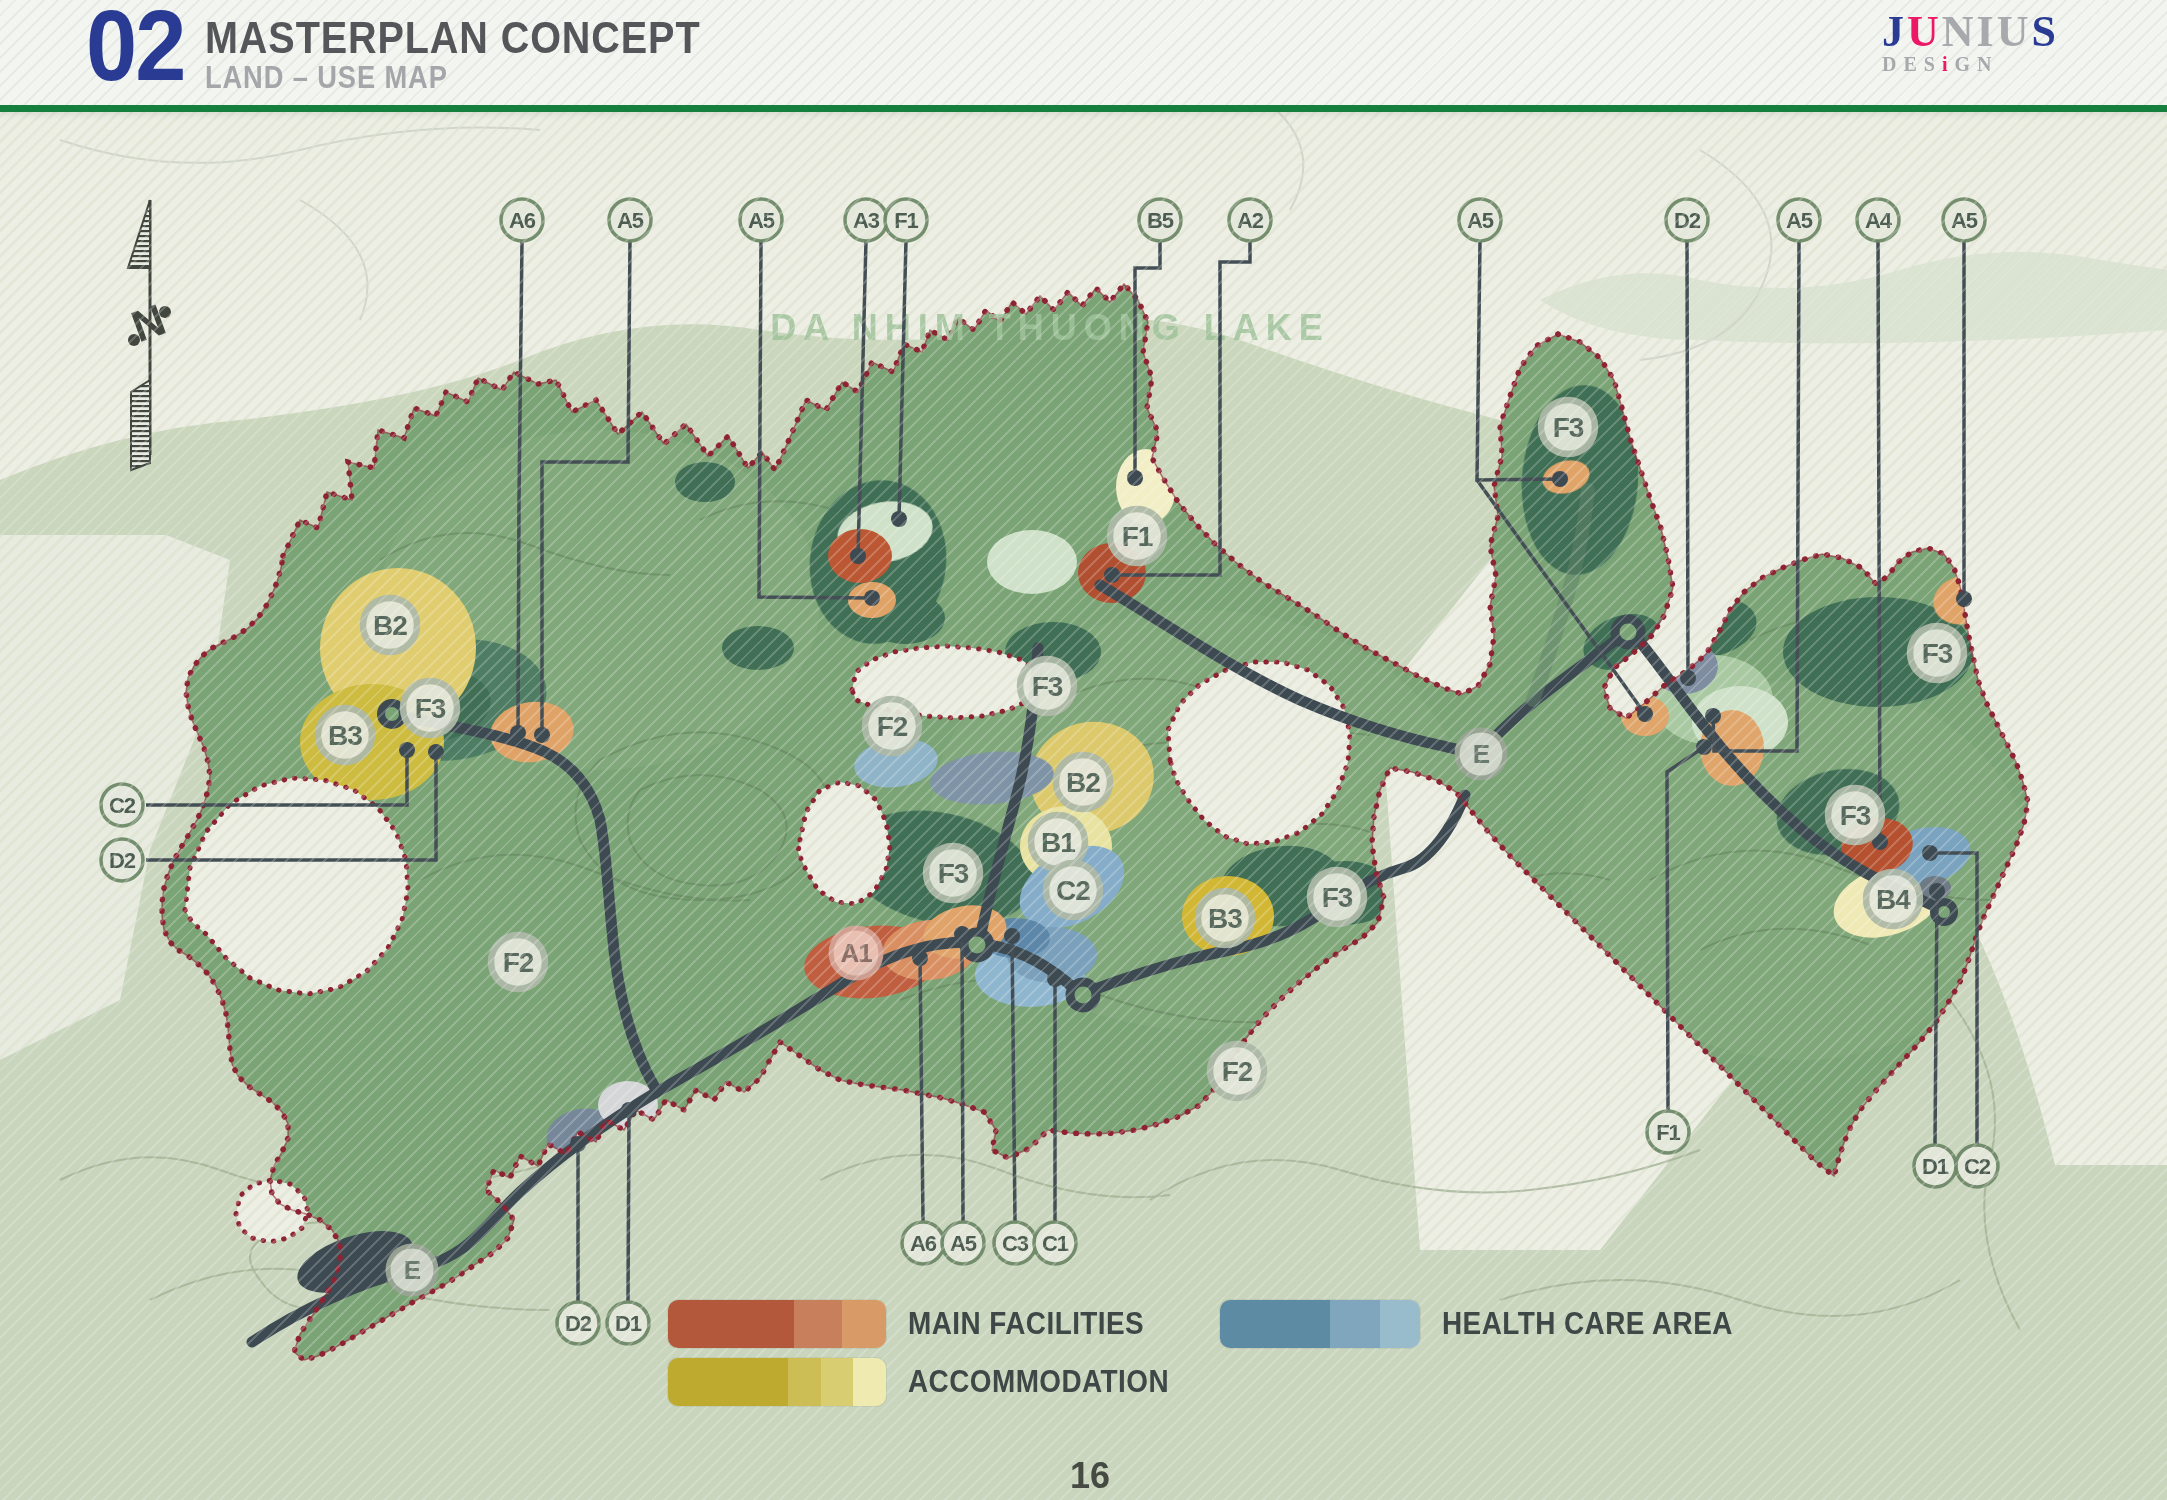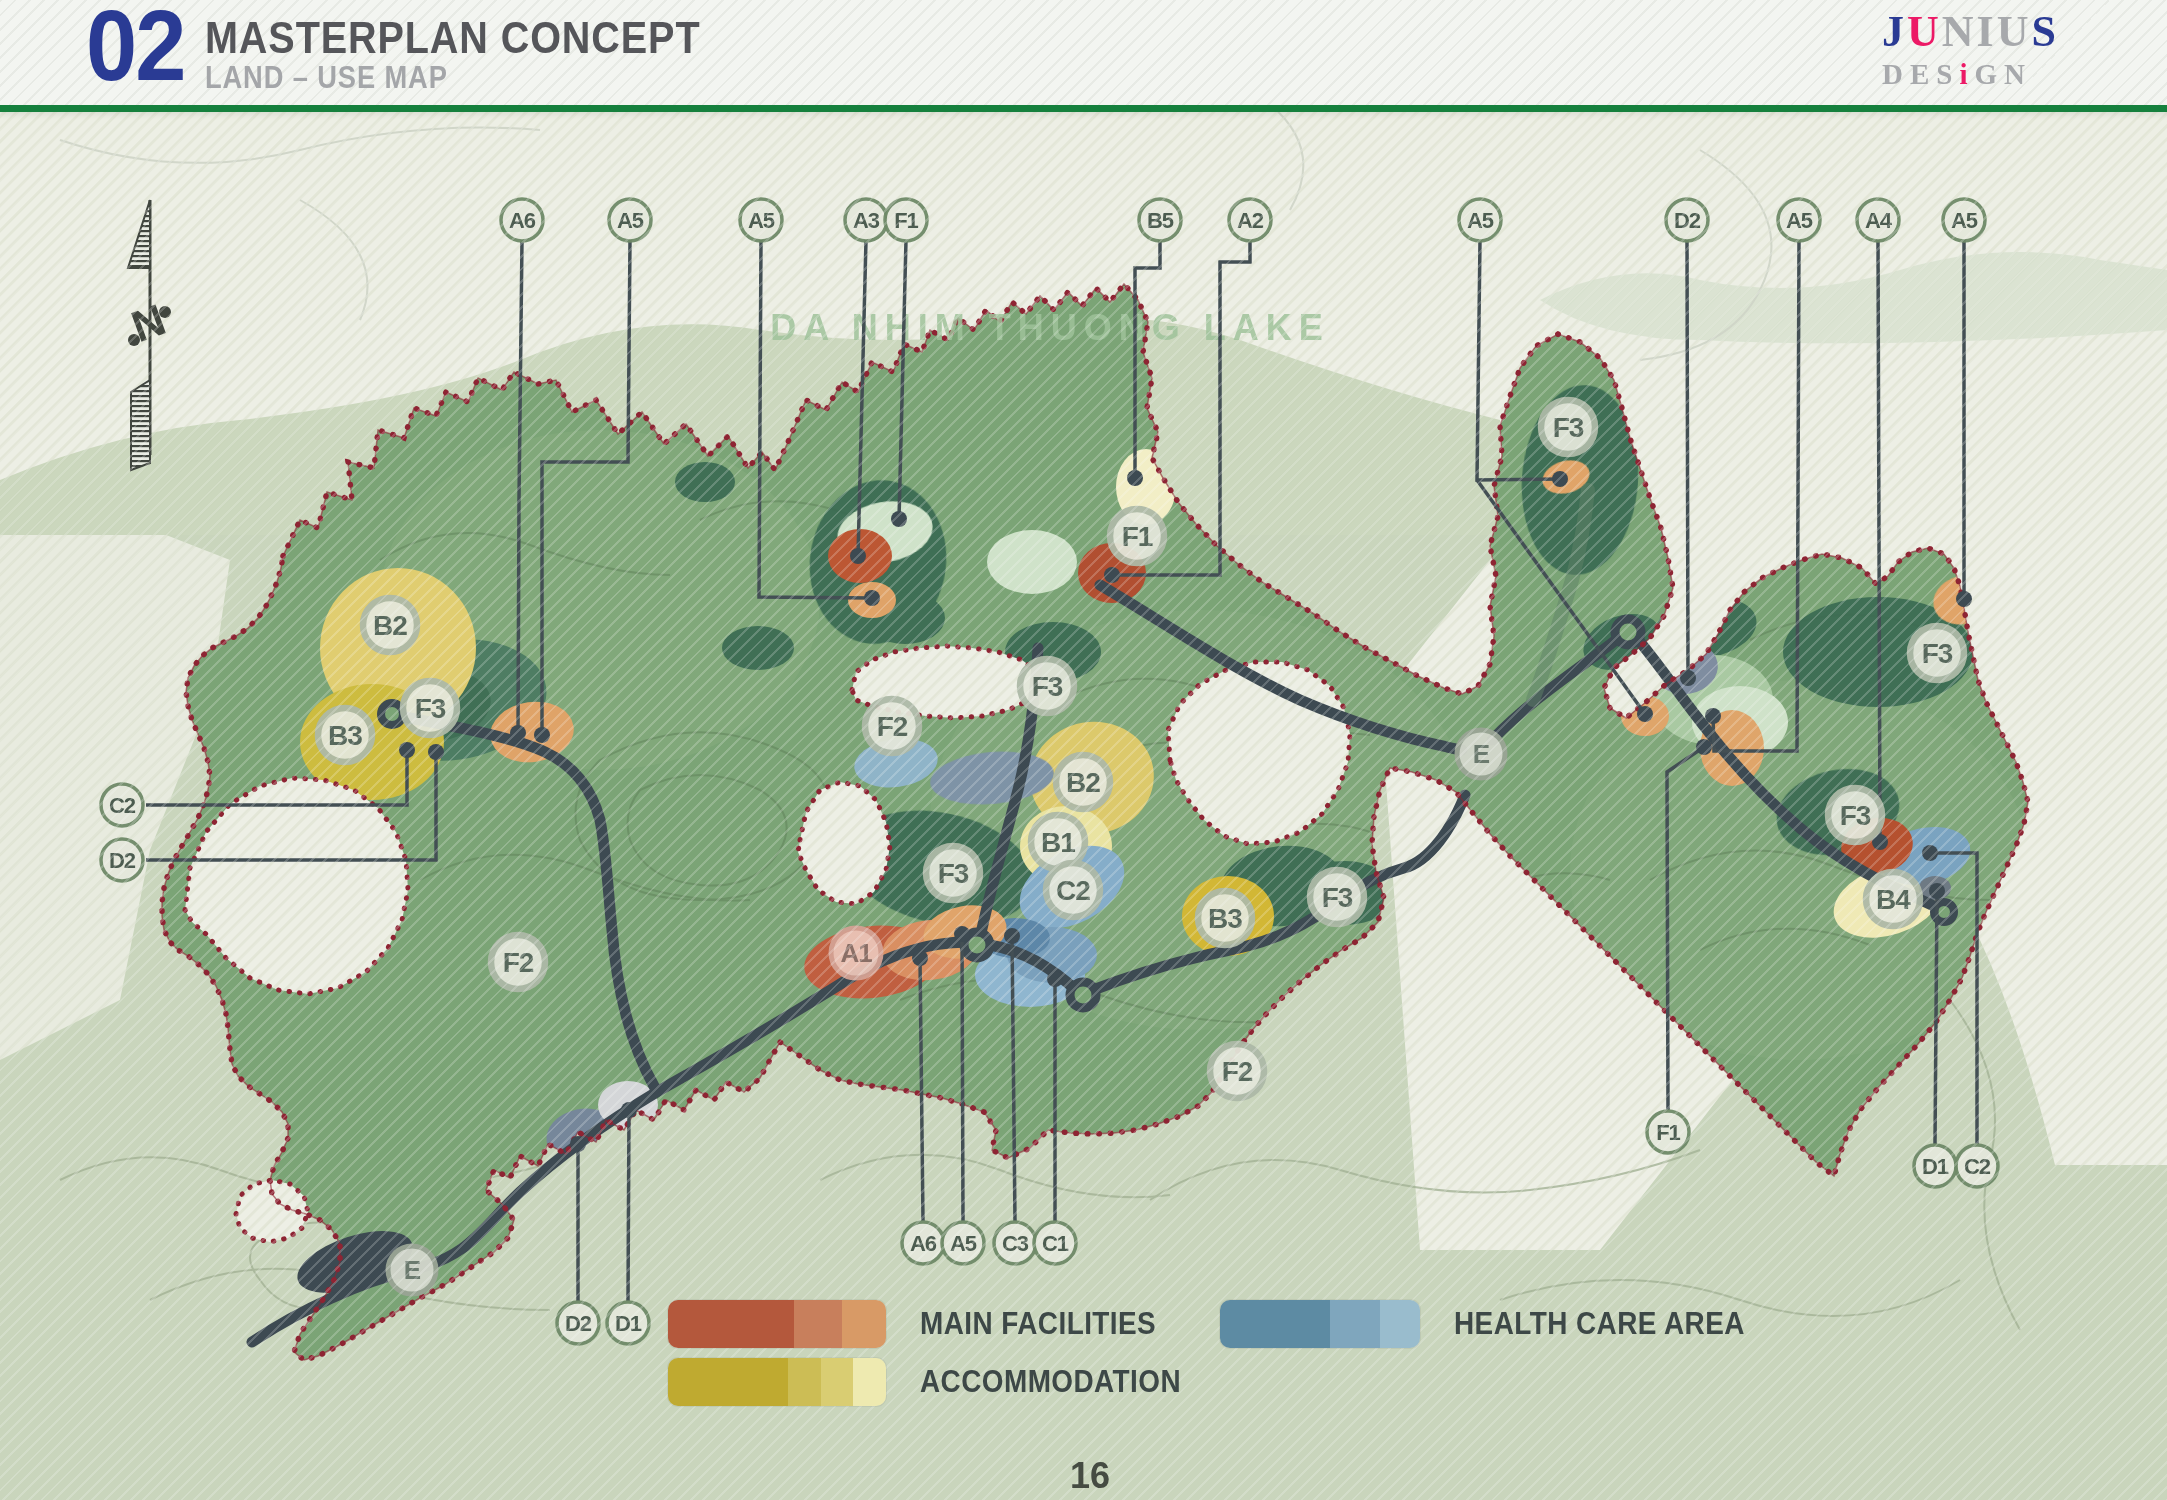--- a/index.html
+++ b/index.html
@@ -16,24 +16,24 @@
           background:repeating-linear-gradient(135deg,rgba(210,214,206,.35) 0 2px,rgba(255,255,255,0) 2px 10px);}
   .hnum{position:absolute;left:86px;top:-12px;font-size:100px;font-weight:bold;color:#2a3b94;
         letter-spacing:-2px;transform:scaleX(.92);transform-origin:left top;}
   .htitle{position:absolute;left:205px;top:12px;font-size:45px;font-weight:bold;color:#55565a;
         letter-spacing:1px;transform:scaleX(.88);transform-origin:left top;white-space:nowrap;}
   .hsub{position:absolute;left:205px;top:60px;font-size:31px;font-weight:bold;color:#a4a6a9;
         letter-spacing:1px;transform:scaleX(.88);transform-origin:left top;white-space:nowrap;}
   .logo{position:absolute;left:1882px;top:10px;z-index:11;line-height:1;font-family:Liberation Serif, serif;}
   .logo .l1{font-size:44px;font-weight:bold;letter-spacing:3px;color:#a7a9ac;}
   .logo .l1 .j{color:#2a3b94;} .logo .l1 .u{color:#ec1a66;} .logo .l1 .s{color:#2a3b94;}
-  .logo .l2{margin-top:6px;font-size:29px;font-weight:bold;letter-spacing:7px;color:#a7a9ac;}
+  .logo .l2{margin-top:0;font-size:20px;font-weight:bold;letter-spacing:7px;color:#a7a9ac;}
   .logo .l2 .i{color:#ec1a66;}
   
-  .legend-item{position:absolute;z-index:10;display:flex;align-items:center;gap:12px;}
+  .legend-item{position:absolute;z-index:10;display:flex;align-items:center;}
   .legend-swatch{display:flex;height:48px;border-radius:10px;overflow:hidden;
                  box-shadow:0 0 0 1px rgba(60,70,60,.08);}
   .legend-swatch .cell{height:100%;}
   .cell-contour{background-image:repeating-linear-gradient(100deg,rgba(30,60,40,0) 0 11px,rgba(30,60,40,.38) 11px 12.5px);}
   .legend-label{margin-left:22px;font-size:31px;font-weight:bold;color:#3d4847;
                 letter-spacing:.5px;transform:scaleX(.9);transform-origin:left center;white-space:nowrap;}
   .pagenum{position:absolute;left:1060px;top:1455px;width:60px;text-align:center;z-index:10;
            font-size:36px;font-weight:bold;color:#454b42;}
 </style>
 </head>

